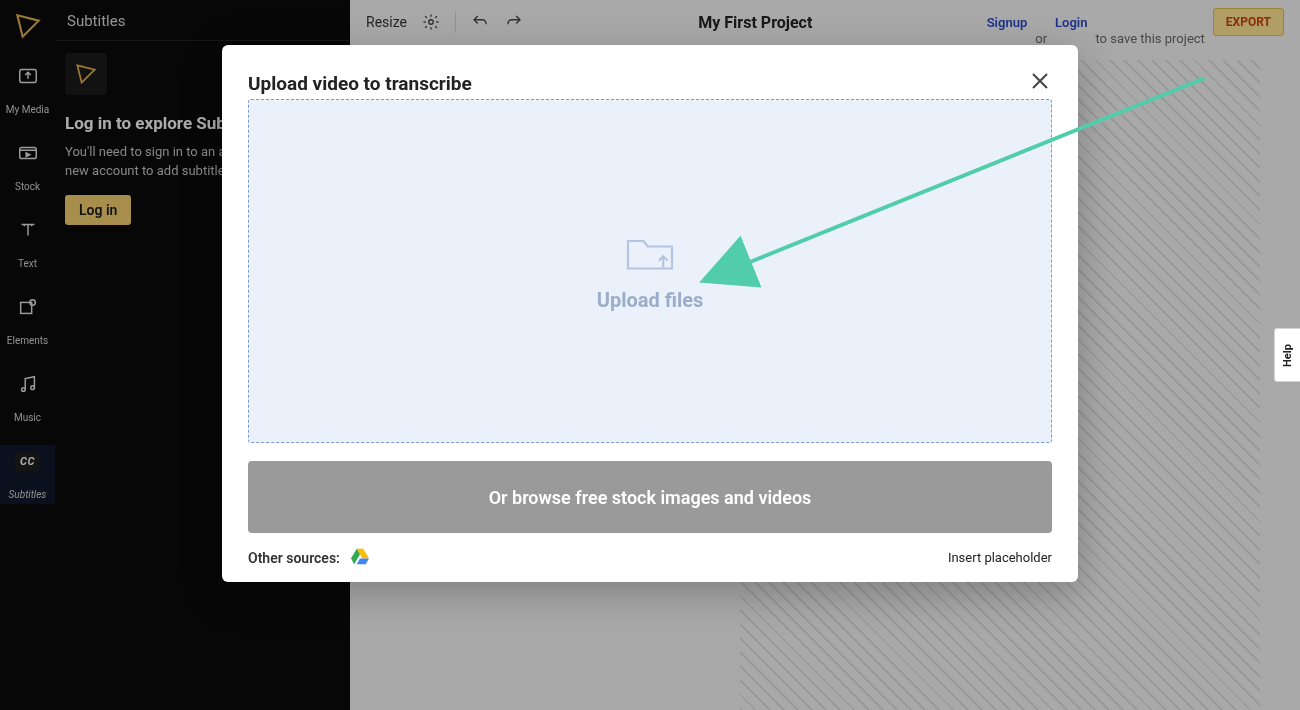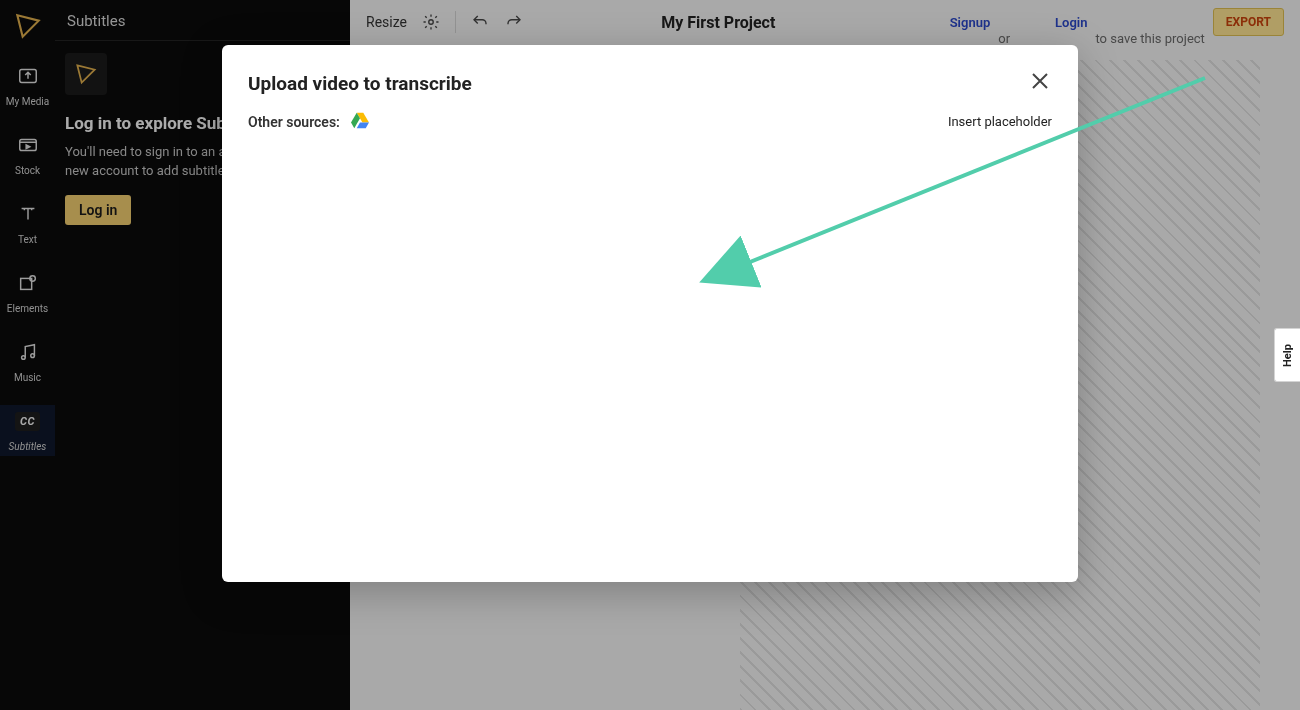--- a/index.html
+++ b/index.html
@@ -5,21 +5,21 @@
 * { margin: 0; padding: 0; box-sizing: border-box; font-family: -apple-system, BlinkMacSystemFont, "Segoe UI", Roboto, sans-serif; }
 html, body { width: 1300px; height: 710px; overflow: hidden; background: #e8e8e8; }
 
 
 .rail {
   position: absolute; left: 0; top: 0; width: 55px; height: 100%;
   background: #0a0a0a; display: flex; flex-direction: column; align-items: center;
   padding-top: 10px; gap: 18px; z-index: 3;
 }
 .rail-logo { width: 32px; height: 32px; display: flex; align-items: center; justify-content: center; }
-.rail-item { width: 55px; display: flex; flex-direction: column; align-items: center; gap: 8px; cursor: pointer; padding: 4px 0; }
+.rail-item { width: 55px; display: flex; flex-direction: column; align-items: center; gap: 16px; cursor: pointer; padding: 4px 0; }
 .rail-item.active { background: #0f172a; font-style: italic; }
 .rail-item span { font-size: 10px; color: #c8c8c8; text-align: center; }
 .rail-ico { width: 24px; height: 24px; display: flex; align-items: center; justify-content: center; }
 .rail-ico svg { width: 22px; height: 22px; stroke: #d8d8d8; fill: none; stroke-width: 1.6; }
 .cc-box { background: #1c1c1c; border-radius: 3px; color: #eaeaea; font-size: 11px; font-weight: 700; padding: 3px 5px; letter-spacing: .5px; }
 
 
 .side-panel {
   position: absolute; left: 55px; top: 0; width: 295px; height: 100%;
   background: #0a0a0a; color: #ddd; z-index: 2;
@@ -37,21 +37,21 @@
   display: flex; align-items: center; justify-content: space-between; padding: 0 16px;
   z-index: 1;
 }
 .tb-left { display: flex; align-items: center; gap: 14px; }
 .tb-left .lbl { font-size: 14px; color: #333; }
 .tb-ico { width: 20px; height: 20px; display: flex; align-items: center; justify-content: center; cursor: pointer; }
 .tb-ico svg { width: 18px; height: 18px; stroke: #444; fill: none; stroke-width: 1.8; }
 .tb-sep { width: 1px; height: 22px; background: #ccc; }
 .tb-center { font-size: 16px; font-weight: 700; color: #222; }
 .tb-right { display: flex; align-items: center; gap: 8px; font-size: 13px; color: #444; }
-.tb-right .link { color: #2a46c2; font-weight: 600; cursor: pointer; margin-left: 37px; }
+.tb-right .link { color: #2a46c2; font-weight: 600; cursor: pointer; }
 .tb-right .muted { color: #666; margin-top: 32px; }
 .export-btn { background: #f4dc8d; border: 1px solid #d6b84e; color: #c2410c; font-weight: 700; font-size: 12px; padding: 6px 12px; border-radius: 3px; cursor: pointer; }
 
 
 .canvas-area { position: absolute; left: 350px; right: 0; top: 0; bottom: 0; background: #eaeaea; z-index: 0; }
 .hatch { position: absolute; left: 390px; right: 40px; top: 60px; bottom: 0;
   background-image: repeating-linear-gradient(45deg, #d6d6d6 0, #d6d6d6 2px, #eaeaea 2px, #eaeaea 10px);
 }
 
 
@@ -219,21 +219,31 @@
 <div class="modal">
   <div class="modal-head">
     <div class="modal-title">Upload video to transcribe</div>
     <div class="close-ico">
       <svg viewBox="0 0 24 24">
           <path d="M5 5l14 14M19 5L5 19"></path>
         </svg>
     </div>
   </div>
 
-
+  <div class="dropzone">
+    <div class="dz-ico">
+      <svg viewBox="0 0 48 40">
+          <path d="M4 10h14l4 5h22v20H4z"></path>
+          <path d="M36 34v-10 M32 28l4-4 4 4"></path>
+        </svg>
+    </div>
+    <div class="dz-label">Upload files</div>
+  </div>
+
+  <button class="stock-btn">Or browse free stock images and videos</button>
 
   <div class="modal-foot">
     <div class="other">
       <span>Other sources:</span>
       <span class="gdrive-ico">
         <svg viewBox="0 0 24 22">
             <path d="M8 2h8l7 12h-8z" fill="#fbbc04"></path>
             <path d="M1 14l7-12 4 7-7 12z" fill="#34a853"></path>
             <path d="M8 21l4-7h11l-4 7z" fill="#4285f4"></path>
           </svg>

